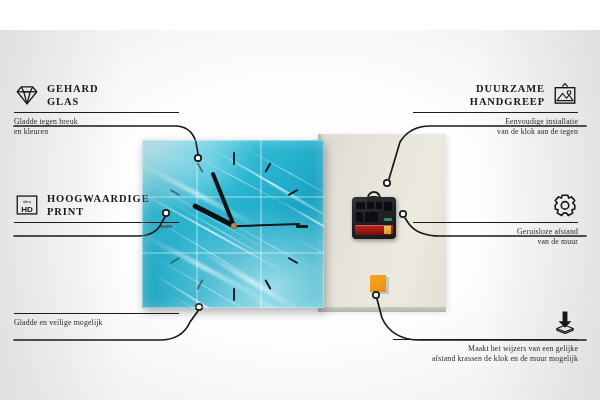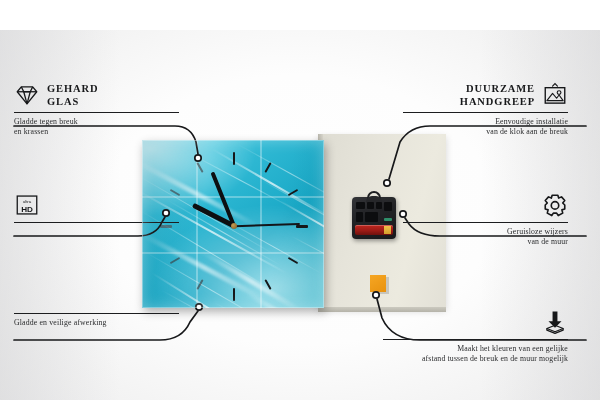--- a/index.html
+++ b/index.html
@@ -130,21 +130,21 @@
     position:absolute; left:370px; top:245px; width:16px; height:17px;
     background:linear-gradient(150deg,#f6a623,#e8920f);
     box-shadow:3px 2px 0 rgba(120,120,115,.30);
   }
 
   
   #lines { position:absolute; left:0; top:0; width:600px; height:400px; pointer-events:none; }
 
   .feature { position:absolute; width:165px; }
   .feature.left  { left:14px;  text-align:left; }
-  .feature.right { right:32px; text-align:right; }
+  .feature.right { right:22px; text-align:right; }
   .f-head { display:flex; align-items:center; gap:7px; }
   .feature.right .f-head { flex-direction:row-reverse; }
   .f-title {
     font-size:10.5px; line-height:13px; font-weight:bold; color:#17181a;
     letter-spacing:.9px; text-transform:uppercase; flex:1;
   }
   .f-rule { height:1px; background:#1c1d1f; margin:4px 0 4px; width:100%; }
   .f-desc {
     font-size:7.8px; line-height:10px; color:#2a2b2d; letter-spacing:.15px;
   }
@@ -264,79 +264,80 @@
           <path d="M4 12 H28"></path>
               <path d="M9 6 L12 12 L16 27"></path>
               <path d="M23 6 L20 12 L16 27"></path>
               <path d="M12 12 H20"></path>
         </g>
           </svg>
       </span>
       <span class="f-title"><span>GEHARD</span><br><span>GLAS</span></span>
     </div>
     <div class="f-rule"></div>
-    <div class="f-desc"><span>Gladde tegen breuk</span><br><span>en krassen</span></div>
+    <div class="f-desc"><span>Gladde tegen breuk</span><br><span>en kleuren</span></div>
   </div>
 
   <div class="feature left" style="top:162px;">
     <div class="f-head">
       <span class="f-icon">
         <svg viewBox="0 0 32 32">
           <rect x="4" y="5" width="24" height="22" fill="none" stroke="#17181a" stroke-width="1.6"></rect>
           <text x="16" y="14" text-anchor="middle" font-family="Liberation Sans, sans-serif" font-size="5.4" fill="#17181a">ultra</text>
           <text x="16" y="24" text-anchor="middle" font-family="Liberation Sans, sans-serif" font-size="10" font-weight="bold" fill="#17181a">HD</text>
         </svg>
       </span>
+      <span class="f-title"><span>HOOGWAARDIGE</span><br><span>PRINT</span></span>
     </div>
     <div class="f-rule"></div>
   </div>
 
   <div class="feature left" style="top:279px;">
     <div class="f-rule"></div>
-    <div class="f-desc"><span>Gladde en veilige afwerking</span></div>
+    <div class="f-desc"><span>Gladde en veilige mogelijk</span></div>
   </div>
 
   <div class="feature right" style="top:52px;">
     <div class="f-head">
       <span class="f-icon">
         <svg viewBox="0 0 32 32">
           <path d="M13 5 L16 2 L19 5" fill="none" stroke="#17181a" stroke-width="1.5" stroke-linecap="round"></path>
           <rect x="4" y="7" width="24" height="19" fill="none" stroke="#17181a" stroke-width="1.7"></rect>
           <path d="M6 23 L13 14 L18 20 L21 16 L26 23 Z" fill="none" stroke="#17181a" stroke-width="1.4" stroke-linejoin="round"></path>
           <circle cx="21" cy="13" r="2.3" fill="none" stroke="#17181a" stroke-width="1.4"></circle>
         </svg>
       </span>
       <span class="f-title"><span>DUURZAME</span><br><span>HANDGREEP</span></span>
     </div>
     <div class="f-rule"></div>
-    <div class="f-desc"><span>Eenvoudige installatie</span><br><span>van de klok aan de breuk</span></div>
+    <div class="f-desc"><span>Eenvoudige installatie</span><br><span>van de klok aan de tegen</span></div>
   </div>
 
   <div class="feature right" style="top:162px;">
     <div class="f-head">
       <span class="f-icon">
         <svg viewBox="0 0 32 32">
             <g fill="none" stroke="#17181a" stroke-width="2" stroke-linejoin="round">
           <path d="M12.5 4 H19.5 L20.5 7.5 L24 6 L28 10.5 L25.5 13.5 L28 16 V21 L24.5 22 L25.5 26 L20 29 L18 26 H14 L12 29 L6.5 26 L7.5 22 L4 21 V16 L6.5 13.5 L4 10.5 L8 6 L11.5 7.5 Z"></path>
           <circle cx="16" cy="16.5" r="4.6"></circle>
         </g>
           </svg>
       </span>
     </div>
     <div class="f-rule"></div>
-    <div class="f-desc"><span>Geruisloze wijzers</span><br><span>van de muur</span></div>
+    <div class="f-desc"><span>Geruisloze afstand</span><br><span>van de muur</span></div>
   </div>
 
   <div class="feature right" style="top:279px; width:185px;">
     <div class="f-head">
       <span class="f-icon">
         <svg viewBox="0 0 32 32">
           <path d="M13 3 H19 V15 H24 L16 23 L8 15 H13 Z" fill="#17181a"></path>
           <path d="M6 24 L16 20 L26 24 L16 28 Z" fill="none" stroke="#17181a" stroke-width="1.6" stroke-linejoin="round"></path>
           <path d="M6 24 V26 L16 30 L26 26 V24" fill="none" stroke="#17181a" stroke-width="1.6" stroke-linejoin="round"></path>
         </svg>
       </span>
     </div>
     <div class="f-rule"></div>
-    <div class="f-desc"><span>Maakt het kleuren van een gelijke</span><br><span>afstand tussen de breuk en de muur mogelijk</span></div>
+    <div class="f-desc"><span>Maakt het wijzers van een gelijke</span><br><span>afstand krassen de klok en de muur mogelijk</span></div>
   </div>
 
 </div>
 
 </body></html>

